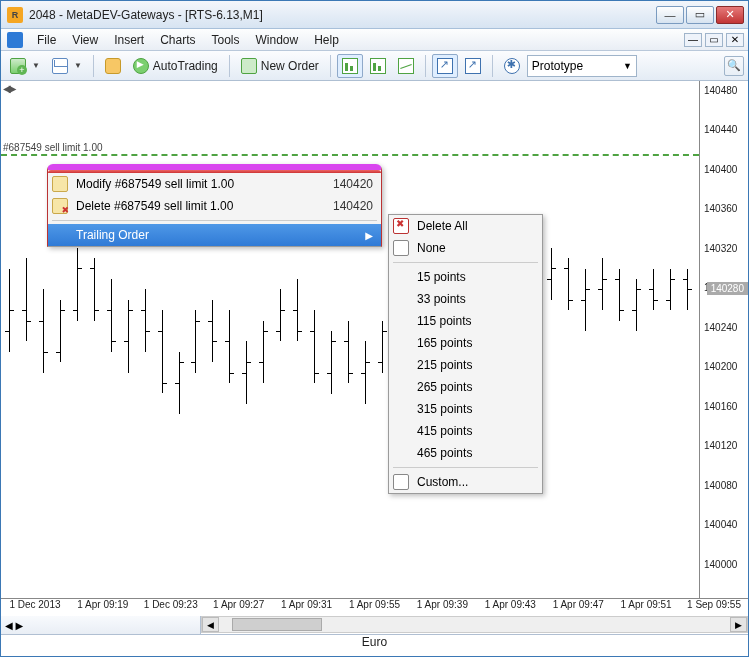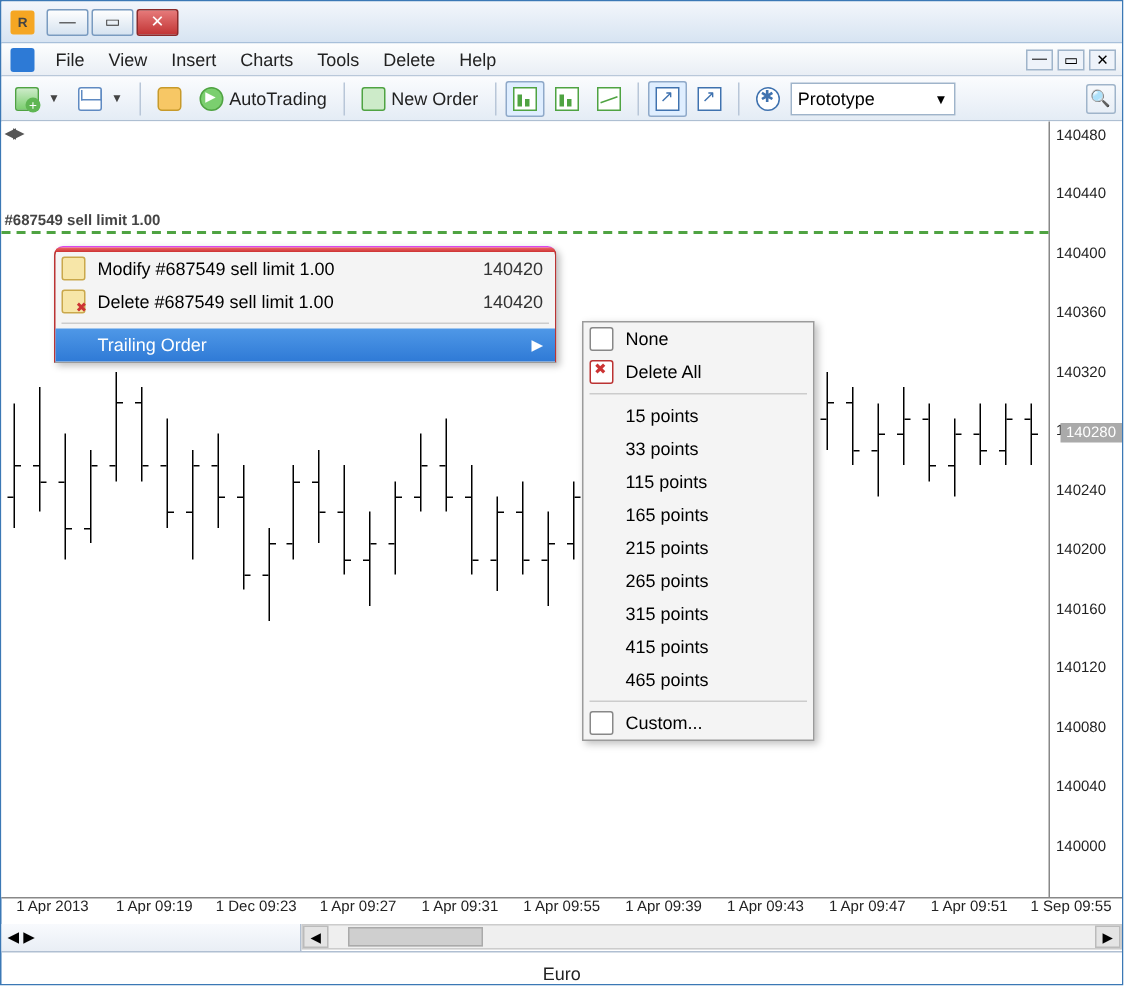--- a/index.html
+++ b/index.html
@@ -51,45 +51,45 @@
 
 
 .chart-wrap { flex:1; background:#fff; position:relative; display:flex; }
 .chart { flex:1; background:#fff; position:relative; border-right:1px solid #888; }
 .price-axis { width:48px; background:#fff; display:flex; flex-direction:column; font-size:10px; color:#222; padding-top:4px;}
 .price-tick { flex:1; display:flex; align-items:flex-start; justify-content:flex-start; padding-left:4px;}
 .price-current { background:#aaa; color:#fff; padding:1px 4px; font-size:10px; position:absolute; right:0;}
 .chart-arrows { position:absolute; left:2px; top:2px; font-size:10px; color:#555; letter-spacing:-2px;}
 
 .order-line { position:absolute; left:0; right:0; top:73px; border-top:2px dashed #4fa342; }
-.order-label { position:absolute; left:2px; top:61px; font-size:10px; color:#444;font-weight:bold;}
+.order-label { position:absolute; left:2px; top:61px; font-size:10px; color:#444;}
 
 
 .candle { position:absolute; background:#000; width:1px; }
 .candle .tick { position:absolute; width:4px; height:1px; background:#000;}
 
 
 .x-axis { height:18px; display:flex; font-size:10px; color:#222; border-top:1px solid #888; }
 .x-tick { flex:1; text-align:center; white-space:nowrap; overflow:hidden;}
 
 
-.status-bar { height:22px; border-top:1px solid #b0bfd2; display:flex; align-items:flex-end;}
+.status-bar { height:22px; border-top:1px solid #b0bfd2; display:flex; align-items:flex-start;}
 .status-left { width:200px; height:100%; border-right:1px solid #b0bfd2; background:linear-gradient(#f8fafd,#e9eef5); cursor:pointer; display:flex; align-items:center; justify-content:flex-start; font-size:10px; padding-left:4px;}
 .status-mid { flex:1; display:flex; align-items:center; justify-content:center; font-size:12px; color:#222;}
 
 
 .hscroll-row { display:flex; height:18px; }
 .hscroll { flex:1; height:17px; background:#efefef; border:1px solid #ccc; position:relative; }
 .hscroll .thumb{ position:absolute; left:30px; width:90px; top:1px; bottom:1px; background:#cfcfcf; border:1px solid #aaa;}
 .hscroll .arr{position:absolute; top:0; bottom:0; width:17px; background:#e4e4e4; border:1px solid #bbb; display:flex; align-items:center; justify-content:center; font-size:9px;}
 .hscroll .arr.left{left:0;} .hscroll .arr.right{right:0;}
 
 
 .ctx-menu { position:absolute; background:#f4f4f4; border:1px solid #9b9b9b; box-shadow:2px 2px 5px rgba(0,0,0,0.25); font-size:12px;}
-.ctx-menu.main { left:36px; top:164px; width:335px; border-top-left-radius:6px; border-top-right-radius:6px; border-top:1px solid #d946ef; border-left:1px solid #b33; border-right:1px solid #b33;}
+.ctx-menu.main { left:47px; top:164px; width:335px; border-top-left-radius:6px; border-top-right-radius:6px; border-top:6px solid #d946ef; border-left:1px solid #b33; border-right:1px solid #b33;}
 .ctx-menu.main .top-border { height:3px; background:linear-gradient(#e66,#c33); border-top-left-radius:5px; border-top-right-radius:5px;}
 .ctx-item { display:flex; align-items:center; height:22px; padding:0 8px 0 28px; position:relative; cursor:pointer;}
 .ctx-item .ico{position:absolute; left:4px; width:16px; height:16px; border-radius:2px;}
 .ctx-item .rval{ margin-left:auto; color:#333;}
 .ctx-item .arrow{ margin-left:auto; font-size:10px;}
 .ctx-item.sel { background:linear-gradient(#4f98e7,#2f7ad6); color:#fff;}
 .ico-modify{ background:#f7e6a8; border:1px solid #caa84b;}
 .ico-delete{ background:#f7e6a8; border:1px solid #caa84b; position:relative;}
 .ico-delete::after{content:"✖"; position:absolute; right:-2px; bottom:-2px; color:#c33; font-size:9px;}
 .ico-delall{ background:#fff; border:1px solid #b33;}
@@ -99,35 +99,36 @@
 .ctx-sep { height:1px; margin:3px 4px; background:#ccc;}
 .ctx-menu.sub { left:388px; top:214px; width:155px;}
 </style>
 </head>
 <body>
 
 <div class="window">
 
   <div class="titlebar">
     <span class="app-icon">R</span>
+    <span class="title-text">2048 - MetaDEV-Gateways - [RTS-6.13,M1]</span>
     <div class="win-btns">
       <div class="win-btn">—</div>
       <div class="win-btn">▭</div>
       <div class="win-btn close">✕</div>
     </div>
   </div>
 
   <div class="menubar">
     <span class="m-icon"></span>
     <span class="menu-item">File</span>
     <span class="menu-item">View</span>
     <span class="menu-item">Insert</span>
     <span class="menu-item">Charts</span>
     <span class="menu-item">Tools</span>
-    <span class="menu-item">Delete</span>
+    <span class="menu-item">Window</span>
     <span class="menu-item">Help</span>
     <div class="mdi-btns">
       <div class="mdi-btn">—</div>
       <div class="mdi-btn">▭</div>
       <div class="mdi-btn">✕</div>
     </div>
   </div>
 
   <div class="toolbar">
     <div class="tb-btn">
@@ -361,21 +362,21 @@
         <div class="price-tick">140160</div>
         <div class="price-tick">140120</div>
         <div class="price-tick">140080</div>
         <div class="price-tick">140040</div>
         <div class="price-tick">140000</div>
         <div class="price-current" style="top: 201px;">140280</div>
       </div>
   </div>
 
   <div class="x-axis" id="xaxis">
-      <div class="x-tick">1 Apr 2013</div>
+      <div class="x-tick">1 Dec 2013</div>
       <div class="x-tick">1 Apr 09:19</div>
       <div class="x-tick">1 Dec 09:23</div>
       <div class="x-tick">1 Apr 09:27</div>
       <div class="x-tick">1 Apr 09:31</div>
       <div class="x-tick">1 Apr 09:55</div>
       <div class="x-tick">1 Apr 09:39</div>
       <div class="x-tick">1 Apr 09:43</div>
       <div class="x-tick">1 Apr 09:47</div>
       <div class="x-tick">1 Apr 09:51</div>
       <div class="x-tick">1 Sep 09:55</div>
@@ -409,26 +410,26 @@
   </div>
   <div class="ctx-sep"></div>
   <div class="ctx-item sel">
     <span>Trailing Order</span>
     <span class="arrow">▶</span>
   </div>
 </div>
 
 <div class="ctx-menu sub" id="submenu">
   <div class="ctx-item">
+    <span class="ico ico-delall"></span>
+    <span>Delete All</span>
+  </div>
+  <div class="ctx-item">
     <span class="ico ico-none"></span>
     <span>None</span>
-  </div>
-  <div class="ctx-item">
-    <span class="ico ico-delall"></span>
-    <span>Delete All</span>
   </div>
   <div class="ctx-sep"></div>
 
   <div class="ctx-item">15 points</div>
     <div class="ctx-item">33 points</div>
     <div class="ctx-item">115 points</div>
     <div class="ctx-item">165 points</div>
     <div class="ctx-item">215 points</div>
     <div class="ctx-item">265 points</div>
     <div class="ctx-item">315 points</div>

